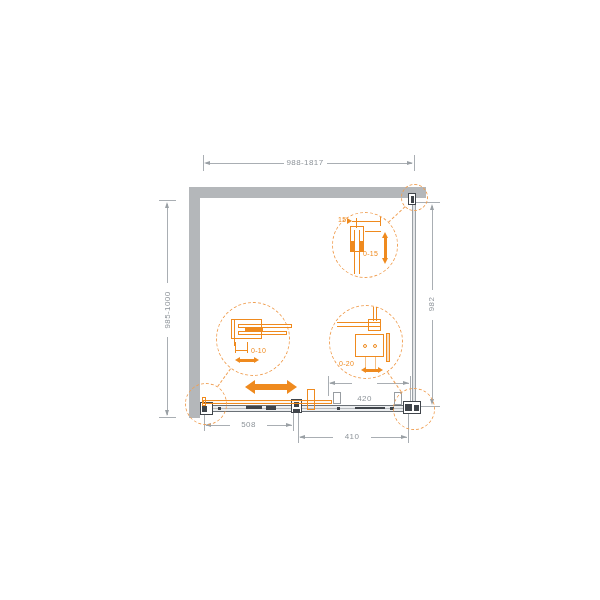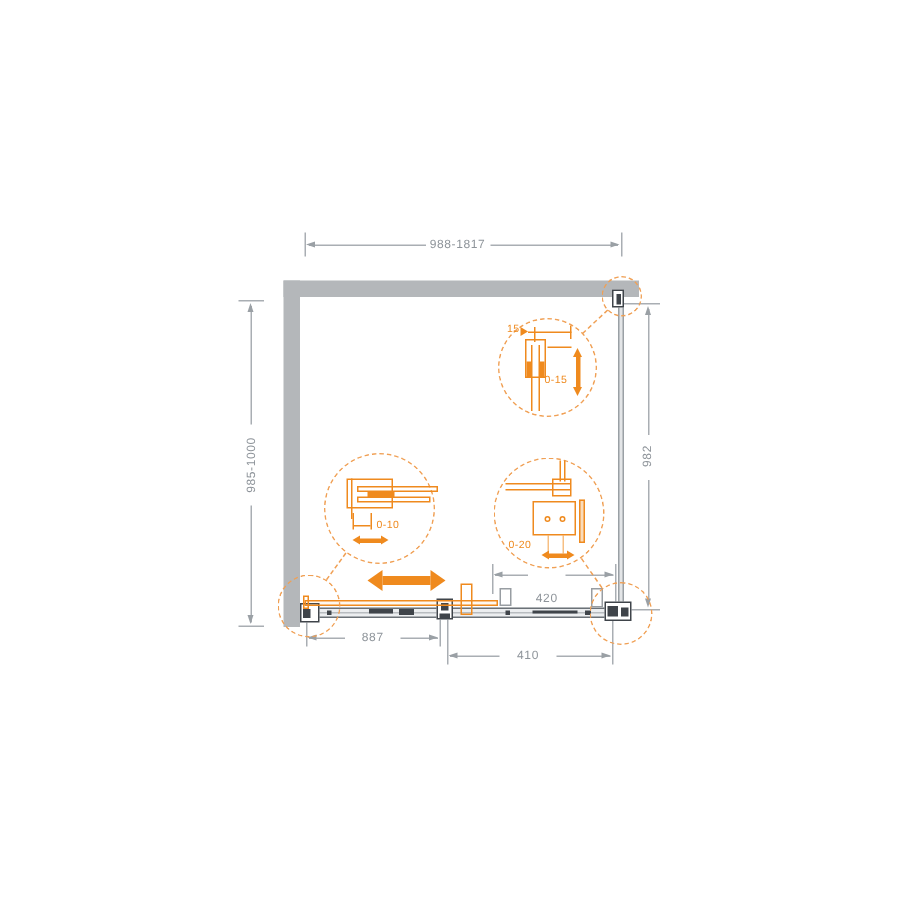--- a/index.html
+++ b/index.html
@@ -78,21 +78,21 @@
   <div class="abs arw arw-l" style="left:329px;top:381px;"></div>
   <div class="abs arw arw-r" style="left:403px;top:381px;"></div>
   <div class="abs dtext" style="left:352px;top:378px;width:25px;margin-top:16px;">420</div>
 
   <div class="abs dline" style="left:204px;top:414px;width:1px;height:17px;"></div>
   <div class="abs dline" style="left:293px;top:413px;width:1px;height:18px;"></div>
   <div class="abs dline" style="left:206px;top:425px;width:24px;height:1px;"></div>
   <div class="abs dline" style="left:267px;top:425px;width:25px;height:1px;"></div>
   <div class="abs arw arw-l" style="left:205px;top:423px;"></div>
   <div class="abs arw arw-r" style="left:286px;top:423px;"></div>
-  <div class="abs dtext" style="left:230px;top:420px;width:37px;">887</div>
+  <div class="abs dtext" style="left:230px;top:420px;width:37px;">508</div>
 
   <div class="abs dline" style="left:298px;top:413px;width:1px;height:30px;"></div>
   <div class="abs dline" style="left:408px;top:414px;width:1px;height:29px;"></div>
   <div class="abs dline" style="left:300px;top:437px;width:33px;height:1px;"></div>
   <div class="abs dline" style="left:371px;top:437px;width:36px;height:1px;"></div>
   <div class="abs arw arw-l" style="left:299px;top:435px;"></div>
   <div class="abs arw arw-r" style="left:401px;top:435px;"></div>
   <div class="abs dtext" style="left:333px;top:432px;width:38px;">410</div>
 
   <div class="abs" style="left:202px;top:405px;width:218px;height:7px;border:1px solid #6b7177;background:#eceef0;box-sizing:border-box;">

